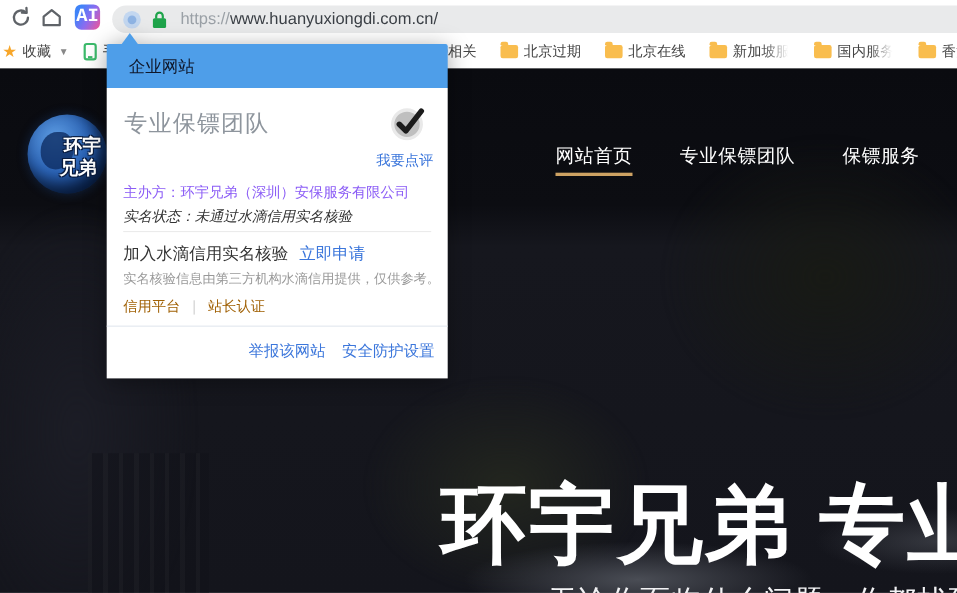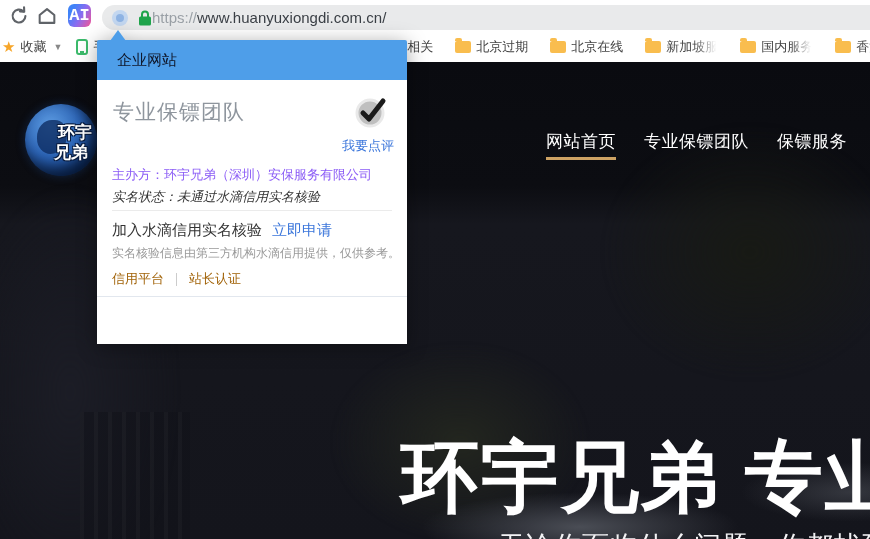--- a/index.html
+++ b/index.html
@@ -13,21 +13,21 @@
   .home { left:36px; }
   .ai-badge { position:absolute; left:68px; top:4px; width:23px; height:23px; border-radius:6px;
     background:linear-gradient(120deg,#3f83f8 20%,#8a6cf0 55%,#e8569e 95%);
     color:#fff; font-size:17px; font-weight:bold; display:flex; align-items:center; justify-content:center;font-family:Liberation Mono, monospace; }
   .addressbar { position:absolute; left:102px; top:5px; width:768px; height:25px;
     background:#e9eaeb; border-radius:13px 0 0 13px; display:flex; align-items:center; }
   .drop-ic { width:16px; height:16px; border-radius:50%; background:#c3d7f0; margin-left:10px;
     display:flex; align-items:center; justify-content:center; }
   .drop-ic i { display:block; width:8px; height:8px; border-radius:50%; background:#8fb4e4; }
   .lock-ic { margin-left:10px; width:14px; height:16px; }
-  .url { margin-left:0; font-size:15px; color:#3a3f45; white-space:nowrap; }
+  .url { margin-left:12px; font-size:15px; color:#3a3f45; white-space:nowrap; }
   .url .scheme { color:#9aa0a6; }
 
   .bookmarks { position:absolute; left:0; top:32px; width:870px; height:30px; background:#fff; z-index:5; }
   .bk-left { position:absolute; left:0; top:0; height:30px; display:flex; align-items:center; }
   .star { color:#f7a62a; font-size:15px; margin-left:2px; }
   .bk-label { font-size:13px; color:#444; margin-left:5px; }
   .caret { font-size:9px; color:#888; margin-left:7px; }
   .phone-ic { width:12px; height:16px; border:2px solid #3cba6b; border-radius:3px; margin-left:14px; position:relative; }
   .phone-ic::after { content:""; position:absolute; left:2px; bottom:0px; width:4px; height:2px; background:#3cba6b; }
   .bk-right { position:absolute; left:400px; top:0; height:30px; display:flex; align-items:center; gap:10px; white-space:nowrap; }
@@ -50,21 +50,21 @@
   .logo { position:absolute; left:25px; top:42px; width:72px; height:72px; border-radius:50%;
     background:radial-gradient(circle at 35% 30%,#5d9ce2 0%,#2b63b5 45%,#123b80 75%,#0a2452 100%);
     box-shadow:inset -6px -8px 14px rgba(0,0,0,.55), 0 0 10px rgba(30,80,160,.35); }
   .logo::before { content:""; position:absolute; left:12px; top:16px; width:30px; height:34px; border-radius:50% 40% 55% 45%;
     background:#0e2d63; opacity:.8; }
   .logo-txt { position:absolute; color:#fff; font-weight:bold; font-size:17px; line-height:1;
     text-shadow:-1px -1px 0 #0a1c3e,1px -1px 0 #0a1c3e,-1px 1px 0 #0a1c3e,1px 1px 0 #0a1c3e; }
   .logo-txt.l1 { left:58px; top:62px; }
   .logo-txt.l2 { left:54px; top:82px; }
 
-  .nav { position:absolute; right:23px; top:68px; display:flex; gap:28px; }
+  .nav { position:absolute; right:34px; top:68px; display:flex; gap:43px; }
   .nav-item { position:relative; color:#fff; font-size:17px; letter-spacing:.5px; cursor:pointer; white-space:nowrap; }
   .nav-item.active::after { content:""; position:absolute; left:0; right:0; top:27px; height:3px; background:#cda263; }
 
   .headline { position:absolute; left:401px; top:364px; font-size:78px; font-weight:bold; color:#fff;
     white-space:nowrap; letter-spacing:2px; }
   .subtitle { position:absolute; left:498px; top:466px; font-size:27px; color:#f2f2f4; white-space:nowrap; letter-spacing:1px; }
 
   
   .popup { position:absolute; left:97px; top:30px; width:310px; z-index:50; filter:drop-shadow(0 3px 10px rgba(0,0,0,.35)); }
   .tail { position:absolute; left:13px; top:0; width:0; height:0;
@@ -192,14 +192,18 @@
     <div class="info2">实名状态：未通过水滴信用实名核验</div>
     <div class="div1"></div>
     <div class="join-row"><span>加入水滴信用实名核验</span><a>立即申请</a></div>
     <div class="disclaimer">实名核验信息由第三方机构水滴信用提供，仅供参考。</div>
     <div class="plinks">
       <a>信用平台</a>
       <span class="psep"></span>
       <a>站长认证</a>
     </div>
     <div class="div2"></div>
+    <div class="foot-links">
+      <a>举报该网站</a>
+      <a>安全防护设置</a>
+    </div>
   </div>
 </div>
 
 </body></html>

